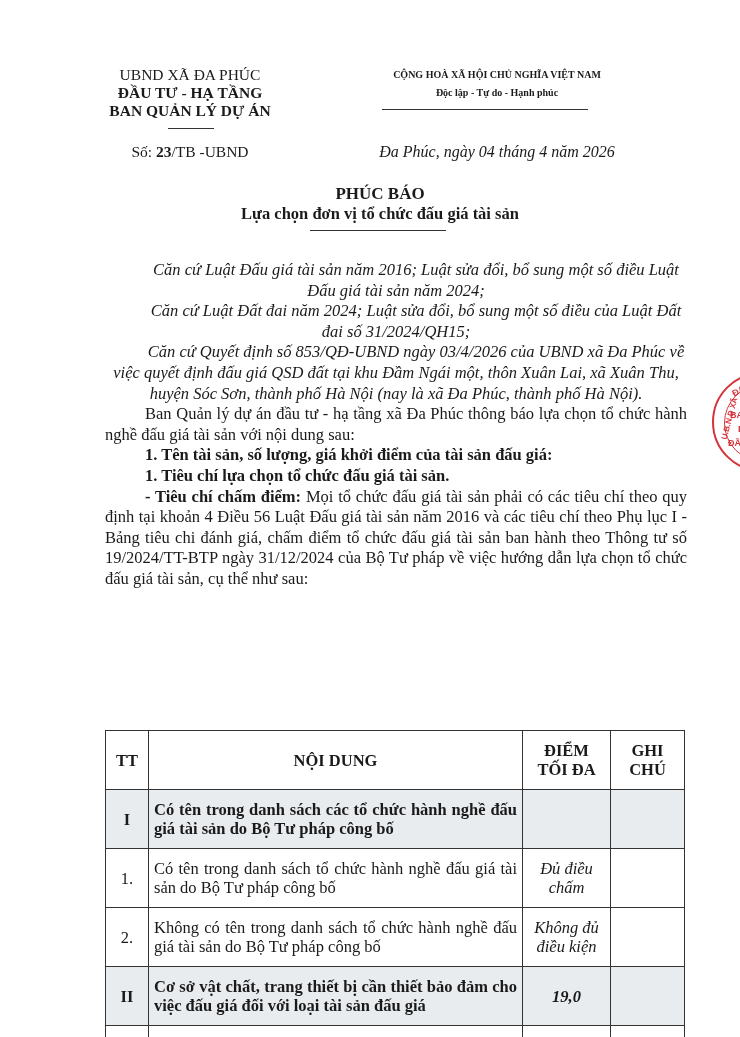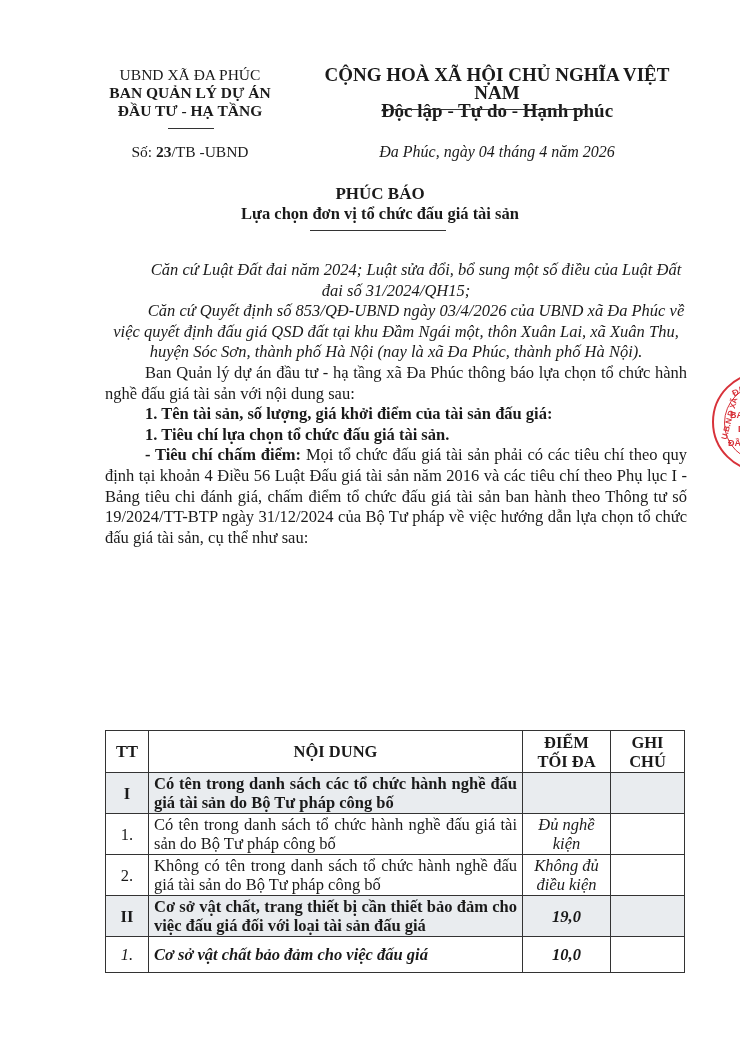--- a/index.html
+++ b/index.html
@@ -3,35 +3,35 @@
 <meta charset="utf-8">
 <style>
   html, body { margin: 0; padding: 0; }
   body {
     width: 740px; height: 1037px; background: #ffffff; position: relative; overflow: hidden;
     font-family: "Liberation Serif", "DejaVu Serif", serif; color: #1a1a1a;
   }
   .abs { position: absolute; }
   .center { text-align: center; }
   .hdr-left { left: 100px; top: 66px; width: 180px; font-size: 15.5px; line-height: 18px; }
-  .hdr-right { left: 322px; top: 66px; width: 350px; font-size: 19px; line-height: 18px; }
+  .hdr-right { left: 322px; top: 66px; width: 350px; font-size: 10px; line-height: 18px; }
   .bold { font-weight: bold; }
   .ital { font-style: italic; text-align: center; }
   .rule { position: absolute; height: 1px; background: #333; }
   .para {
     position: absolute; left: 105px; width: 582px; font-size: 16.5px; line-height: 20.6px;
     text-align: justify;
   }
   .para p { margin: 0; text-indent: 40px; }
   sup { font-size: 9px; line-height: 0; }
   table.tbl {
     position: absolute; left: 105px; top: 730px; width: 580px; border-collapse: collapse;
     font-size: 16.5px; line-height: 19px;
   }
-  table.tbl td { border: 1.3px solid #333; padding: 1px 5px; vertical-align: middle; }
+  table.tbl td { border: 1.3px solid #333; padding: 10px 5px; vertical-align: middle; }
   .c-tt { width: 32px; text-align: center; }
   .c-nd { text-align: justify; margin-top: 28px; }
   .c-score { width: 77px; text-align: center; margin-left: 44px; }
   .c-note { width: 63px; text-align: center; }
   tr.shade td { background: #e9ecef; }
   tr.head td { font-weight: bold; text-align: center; }
   .stamp {
     position: absolute; left: 712px; top: 372px; width: 100px; height: 100px;
     border: 2px solid #d8323a; border-radius: 50%; box-sizing: border-box;
   }
@@ -39,40 +39,41 @@
     position: absolute; left: 10px; top: 10px; width: 76px; height: 76px;
     border: 1.5px solid #d8323a; border-radius: 50%;
   }
   .stamp-txt { position: absolute; color: #d8323a; font-family: "Liberation Sans", sans-serif; font-size: 9px; font-weight: bold; }
 </style>
 </head>
 <body>
 
 <div class="abs hdr-left center">
   <div>UBND XÃ ĐA PHÚC</div>
+  <div class="bold">ĐẦU TƯ - HẠ TẦNG</div>
   <div class="bold">BAN QUẢN LÝ DỰ ÁN</div>
-  <div class="bold">ĐẦU TƯ - HẠ TẦNG</div>
 </div>
 <div class="rule" style="left:168px; top:128px; width:46px;"></div>
 <div class="abs center" style="left:100px; top:143px; width:180px; font-size:15.5px;">
   <span>Số: </span><span class="bold">23</span><span>/TB -UBND</span>
 </div>
 
 <div class="abs hdr-right center">
   <div class="bold">CỘNG HOÀ XÃ HỘI CHỦ NGHĨA VIỆT NAM</div>
   <div class="bold">Độc lập - Tự do - Hạnh phúc</div>
 </div>
 <div class="rule" style="left:382px; top:109px; width:206px;"></div>
 <div class="abs center ital" style="left:322px; top:143px; width:350px; font-size:16px;">Đa Phúc, ngày 04 tháng 4 năm 2026</div>
 
 <div class="abs center bold" style="left:100px; top:184px; width:560px; font-size:17px;">PHÚC BÁO</div>
 <div class="abs center bold" style="left:100px; top:204px; width:560px; font-size:16.5px;">Lựa chọn đơn vị tổ chức đấu giá tài sản</div>
 <div class="rule" style="left:310px; top:230px; width:136px;"></div>
 
 <div class="para" style="top:260px;">
+  <p class="ital">Căn cứ Luật Đấu giá tài sản năm 2016; Luật sửa đổi, bổ sung một số điều Luật Đấu giá tài sản năm 2024;</p>
   <p class="ital">Căn cứ Luật Đất đai năm 2024; Luật sửa đổi, bổ sung một số điều của Luật Đất đai số 31/2024/QH15;</p>
   <p class="ital">Căn cứ Quyết định số 853/QĐ-UBND ngày 03/4/2026 của UBND xã Đa Phúc về việc quyết định đấu giá QSD đất tại khu Đầm Ngái một, thôn Xuân Lai, xã Xuân Thu, huyện Sóc Sơn, thành phố Hà Nội (nay là xã Đa Phúc, thành phố Hà Nội).</p>
   <p>Ban Quản lý dự án đầu tư - hạ tầng xã Đa Phúc thông báo lựa chọn tổ chức hành nghề đấu giá tài sản với nội dung sau:</p>
   <p class="bold">1. Tên tài sản, số lượng, giá khởi điểm của tài sản đấu giá:</p>
   <p class="bold">1. Tiêu chí lựa chọn tổ chức đấu giá tài sản.</p>
   <p><span class="bold">- Tiêu chí chấm điểm:</span><span> Mọi tổ chức đấu giá tài sản phải có các tiêu chí theo quy định tại khoản 4 Điều 56 Luật Đấu giá tài sản năm 2016 và các tiêu chí theo Phụ lục I - Bảng tiêu chi đánh giá, chấm điểm tổ chức đấu giá tài sản ban hành theo Thông tư số 19/2024/TT-BTP ngày 31/12/2024 của Bộ Tư pháp về việc hướng dẫn lựa chọn tổ chức đấu giá tài sản, cụ thể như sau:</span></p>
 </div>
 
 <table class="tbl">
   <tbody>
@@ -84,21 +85,21 @@
   </tr>
   <tr class="shade" style="height:41px;">
     <td class="c-tt bold">I</td>
     <td class="c-nd bold">Có tên trong danh sách các tổ chức hành nghề đấu giá tài sản do Bộ Tư pháp công bố</td>
     <td class="c-score"></td>
     <td class="c-note"></td>
   </tr>
   <tr style="height:40px;">
     <td class="c-tt">1.</td>
     <td class="c-nd">Có tên trong danh sách tổ chức hành nghề đấu giá tài sản do Bộ Tư pháp công bố</td>
-    <td class="c-score ital">Đủ nghề kiện</td>
+    <td class="c-score ital">Đủ điều chấm</td>
     <td class="c-note"></td>
   </tr>
   <tr style="height:40px;">
     <td class="c-tt">2.</td>
     <td class="c-nd">Không có tên trong danh sách tổ chức hành nghề đấu giá tài sản do Bộ Tư pháp công bố</td>
     <td class="c-score ital">Không đủ điều kiện</td>
     <td class="c-note"></td>
   </tr>
   <tr class="shade" style="height:40px;">
     <td class="c-tt bold">II</td>

